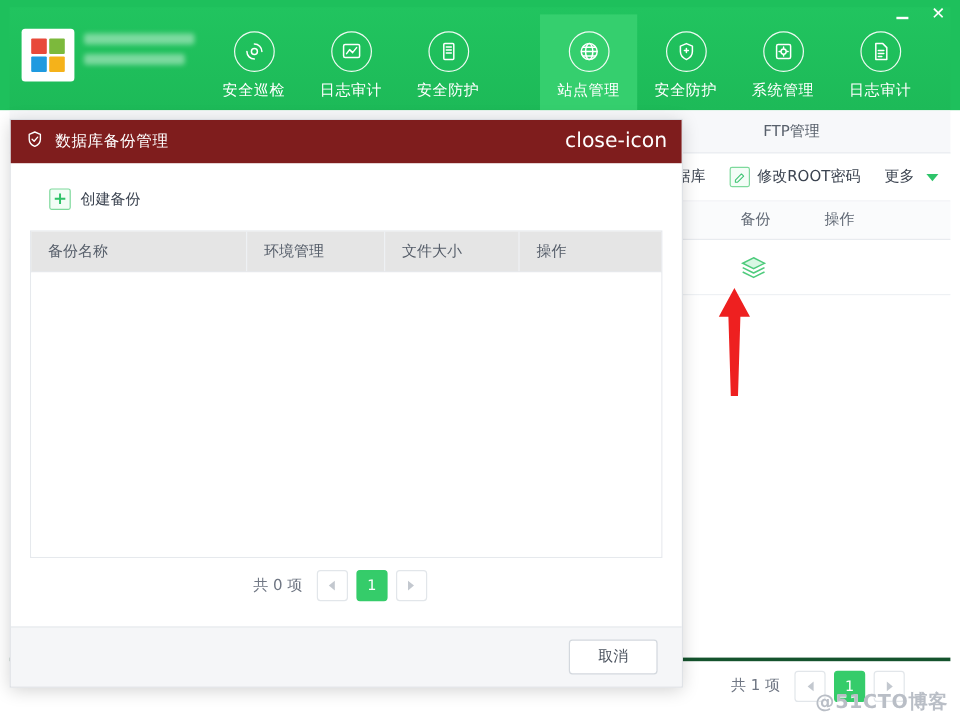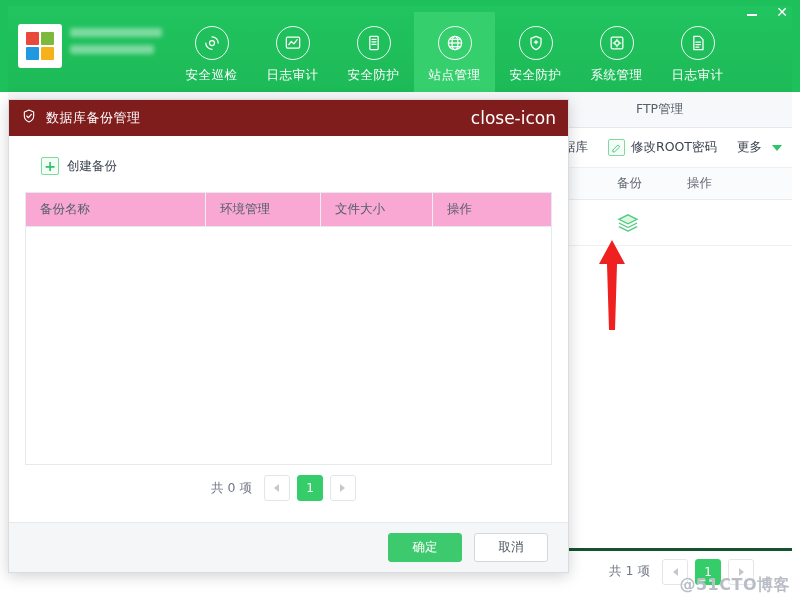--- a/index.html
+++ b/index.html
@@ -65,21 +65,21 @@
     height: 86px;
     display: flex;
   }
   .navitem {
     width: 81px; height: 86px;
     display: flex; flex-direction: column;
     align-items: center; justify-content: center;
     cursor: pointer;
     color: #ffffff;
   }
-  .navitem.active { background: #35cf6e; }
+  .navitem.active { background: #35cf6e; margin-left: 36px; }
   .navicon {
     width: 34px; height: 34px;
     border: 1.6px solid rgba(255,255,255,0.92);
     border-radius: 50%;
     display: flex; align-items: center; justify-content: center;
     margin-bottom: 7px;
   }
   .navicon svg { display: block; }
   .navlabel {
     font-size: 12.5px;
@@ -322,21 +322,21 @@
   .dtable {
     margin-top: 8px;
     border: 1px solid #e6e9ed;
     height: 273px;
     display: flex; flex-direction: column;
   }
   .dtable-head {
     height: 34px;
     display: flex; align-items: stretch;
     border-bottom: 1px solid #e6e9ed;
-    background: #f9a8d4;
+    background: #e5e5e5;
     font-family: Liberation Mono, monospace;
   }
   .dth {
     display: flex; align-items: center;
     font-size: 12.5px; color: #555d69;
     padding-left: 14px;
     border-right: 1px solid #eef1f4;
   }
   .dth:last-child { border-right: none; }
   .dtable-body { flex: 1; background: #ffffff; }
@@ -588,18 +588,17 @@
             </span>
           <span class="pg cur">1</span>
           <span class="pg">
               <i class="arr-r"></i>
             </span>
         </div>
       </div>
     </div>
 
     <div class="modal-foot">
-      <div class="btn btn-primary">确定</div>
       <div class="btn btn-default">取消</div>
     </div>
   </div>
 
 </div>
 
 </body></html>

